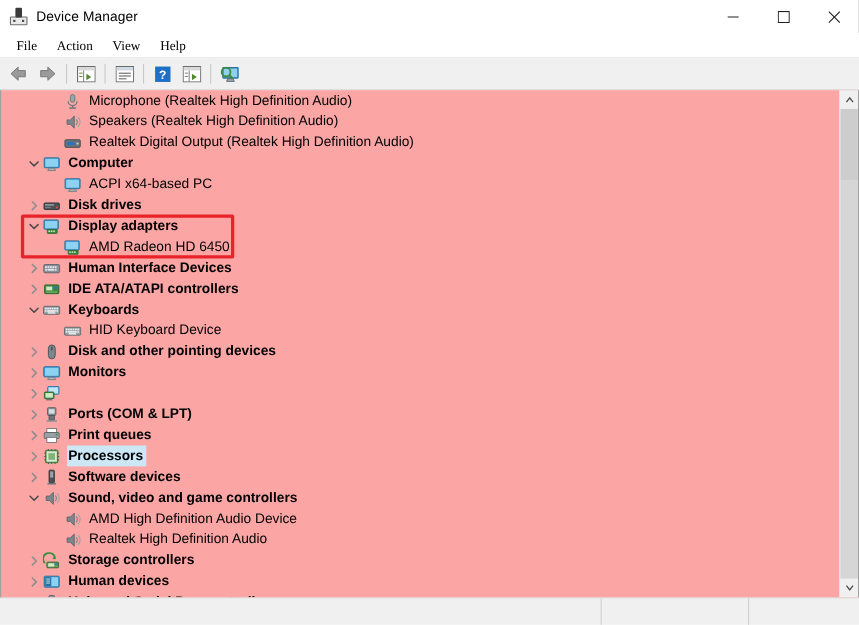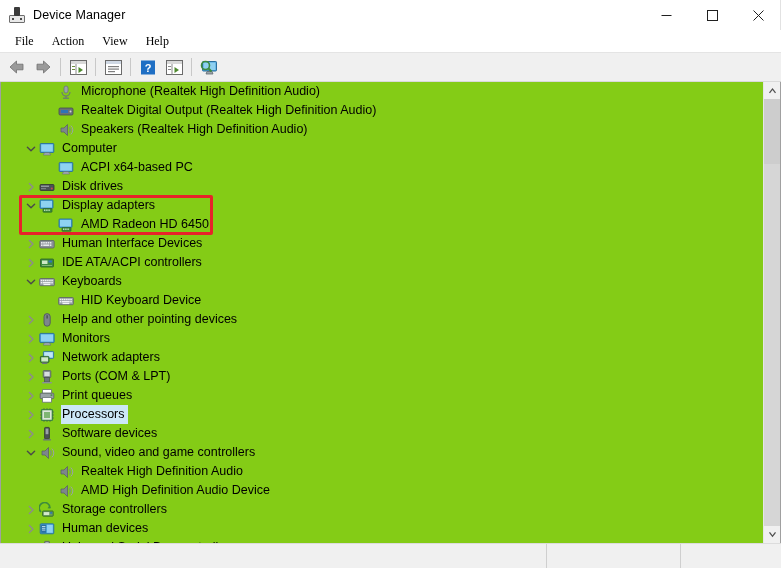--- a/index.html
+++ b/index.html
@@ -136,21 +136,21 @@
     height: 18px;
     background: #c8c8c8;
     margin: 0 4px;
   }
 
   
   .content {
     flex: 1;
     display: flex;
     position: relative;
-    background: #84cc16;
+    background: #fca5a5;
     border-left: 1px solid #a0a0a0;
     border-right: 1px solid #a0a0a0;
     overflow: hidden;
     box-sizing: border-box;
   }
   .tree {
     flex: 1;
     position: relative;
     overflow: hidden;
     padding-top: 0px;
@@ -184,21 +184,21 @@
   .row-label {
     font-size: 12.5px;
     color: #000000;
     line-height: 16px;
     padding: 1px 3px 2px 1px;
   }
   .row.selected .row-label {
     background: #cce8f7;
   }
   
-  .lvl1 { padding-left: 22px; }
+  .lvl1 { padding-left: 22px; font-weight: bold; }
   .lvl2 { padding-left: 57px; }
 
   
   .annotation-box {
     position: absolute;
     border: 3px solid #e8232a;
     border-radius: 2px;
     pointer-events: none;
     box-sizing: border-box;
   }
@@ -378,36 +378,36 @@
               <path d="M4 8 a4 4 0 0 0 8 0" fill="none" stroke="#6b7479" stroke-width="1.1"></path>
               <line x1="8" y1="12" x2="8" y2="14" stroke="#6b7479" stroke-width="1.1"></line>
               <line x1="5" y1="14.2" x2="11" y2="14.2" stroke="#6b7479" stroke-width="1.2"></line>
             </svg>
           </div>
           <div class="row-label">Microphone (Realtek High Definition Audio)</div>
         </div>
         <div class="row lvl2">
           <div class="tree-icon">
             <svg width="16" height="16" viewBox="0 0 16 16">
+              <path d="M3 6 L6 6 L9.5 2.5 L9.5 13.5 L6 10 L3 10 Z" fill="#7d868c" stroke="#545c61" stroke-width="0.7" stroke-linejoin="round"></path>
+              <path d="M11.2 5.5 a3.4 3.4 0 0 1 0 5" fill="none" stroke="#7d868c" stroke-width="1.1"></path>
+              <path d="M12.9 3.6 a6 6 0 0 1 0 8.8" fill="none" stroke="#9aa2a7" stroke-width="1"></path>
+            </svg>
+          </div>
+          <div class="row-label">Speakers (Realtek High Definition Audio)</div>
+        </div>
+        <div class="row lvl2">
+          <div class="tree-icon">
+            <svg width="16" height="16" viewBox="0 0 16 16">
               <rect x="1" y="5" width="14" height="7" rx="1.2" fill="#6a7278" stroke="#454c51" stroke-width="0.8"></rect>
               <rect x="3" y="7" width="7" height="3" fill="#2e73b8"></rect>
               <circle cx="12.5" cy="8.5" r="1" fill="#cfd5d9"></circle>
             </svg>
           </div>
           <div class="row-label">Realtek Digital Output (Realtek High Definition Audio)</div>
-        </div>
-        <div class="row lvl2">
-          <div class="tree-icon">
-            <svg width="16" height="16" viewBox="0 0 16 16">
-              <path d="M3 6 L6 6 L9.5 2.5 L9.5 13.5 L6 10 L3 10 Z" fill="#7d868c" stroke="#545c61" stroke-width="0.7" stroke-linejoin="round"></path>
-              <path d="M11.2 5.5 a3.4 3.4 0 0 1 0 5" fill="none" stroke="#7d868c" stroke-width="1.1"></path>
-              <path d="M12.9 3.6 a6 6 0 0 1 0 8.8" fill="none" stroke="#9aa2a7" stroke-width="1"></path>
-            </svg>
-          </div>
-          <div class="row-label">Speakers (Realtek High Definition Audio)</div>
         </div>
         <div class="row lvl1">
           <div class="expander">
             <svg width="10" height="10" viewBox="0 0 10 10">
               <path d="M1.4 3.2 L5 6.8 L8.6 3.2" fill="none" stroke="#4a4a4a" stroke-width="1.4" stroke-linecap="round" stroke-linejoin="round"></path>
             </svg>
           </div>
           <div class="tree-icon">
             <svg width="16" height="16" viewBox="0 0 16 16">
               <rect x="1.2" y="2.5" width="13.6" height="9" rx="0.8" fill="#3f9fd6" stroke="#2a6f9e" stroke-width="0.9"></rect>
@@ -502,21 +502,21 @@
             </svg>
           </div>
           <div class="tree-icon">
             <svg width="16" height="16" viewBox="0 0 16 16">
               <rect x="1.5" y="4" width="13" height="8" rx="0.8" fill="#3d8b3d" stroke="#2b6128" stroke-width="0.8"></rect>
               <rect x="3" y="5.5" width="5.5" height="3.5" fill="#cfe8c6"></rect>
               <rect x="9.5" y="5.5" width="3.5" height="2" fill="#2e73b8"></rect>
               <rect x="3" y="10" width="10" height="1" fill="#7fb573"></rect>
             </svg>
           </div>
-          <div class="row-label">IDE ATA/ACPI controllers</div>
+          <div class="row-label">IDE ATA/ATAPI controllers</div>
         </div>
         <div class="row lvl1">
           <div class="expander">
             <svg width="10" height="10" viewBox="0 0 10 10">
               <path d="M1.4 3.2 L5 6.8 L8.6 3.2" fill="none" stroke="#4a4a4a" stroke-width="1.4" stroke-linecap="round" stroke-linejoin="round"></path>
             </svg>
           </div>
           <div class="tree-icon">
             <svg width="16" height="16" viewBox="0 0 16 16">
               <rect x="0.6" y="4.5" width="14.8" height="7.2" rx="1" fill="#9aa2a7" stroke="#5b6167" stroke-width="0.8"></rect>
@@ -557,21 +557,21 @@
             <svg width="10" height="10" viewBox="0 0 10 10">
               <path d="M3.4 1.4 L7 5 L3.4 8.6" fill="none" stroke="#8c8c8c" stroke-width="1.4" stroke-linecap="round" stroke-linejoin="round"></path>
             </svg>
           </div>
           <div class="tree-icon">
             <svg width="16" height="16" viewBox="0 0 16 16">
               <rect x="5" y="1.6" width="6.2" height="12.6" rx="3.1" fill="#7d868c" stroke="#4f575c" stroke-width="0.9"></rect>
               <line x1="8.1" y1="3.2" x2="8.1" y2="6.4" stroke="#3a4145" stroke-width="1.1"></line>
             </svg>
           </div>
-          <div class="row-label">Help and other pointing devices</div>
+          <div class="row-label">Disk and other pointing devices</div>
         </div>
         <div class="row lvl1">
           <div class="expander">
             <svg width="10" height="10" viewBox="0 0 10 10">
               <path d="M3.4 1.4 L7 5 L3.4 8.6" fill="none" stroke="#8c8c8c" stroke-width="1.4" stroke-linecap="round" stroke-linejoin="round"></path>
             </svg>
           </div>
           <div class="tree-icon">
             <svg width="16" height="16" viewBox="0 0 16 16">
               <rect x="0.8" y="2.4" width="14.4" height="9.2" rx="0.9" fill="#3f9fd6" stroke="#2a6f9e" stroke-width="0.9"></rect>
@@ -589,21 +589,20 @@
           </div>
           <div class="tree-icon">
             <svg width="16" height="16" viewBox="0 0 16 16">
               <rect x="4.4" y="1.4" width="10.2" height="7" rx="0.8" fill="#5fb0e0" stroke="#2a6f9e" stroke-width="0.8"></rect>
               <rect x="5.2" y="2.2" width="8.6" height="5.4" fill="#bfe6f7"></rect>
               <rect x="1.4" y="6.4" width="8.6" height="6" rx="0.8" fill="#3d8b3d" stroke="#2b6128" stroke-width="0.8"></rect>
               <rect x="2.3" y="7.3" width="6.8" height="4.2" fill="#cfe8c6"></rect>
               <rect x="3" y="12.4" width="5.4" height="1.6" fill="#6b7479"></rect>
             </svg>
           </div>
-          <div class="row-label">Network adapters</div>
         </div>
         <div class="row lvl1">
           <div class="expander">
             <svg width="10" height="10" viewBox="0 0 10 10">
               <path d="M3.4 1.4 L7 5 L3.4 8.6" fill="none" stroke="#8c8c8c" stroke-width="1.4" stroke-linecap="round" stroke-linejoin="round"></path>
             </svg>
           </div>
           <div class="tree-icon">
             <svg width="16" height="16" viewBox="0 0 16 16">
               <rect x="4.2" y="1.6" width="7.6" height="7" rx="0.8" fill="#8a9198" stroke="#575e63" stroke-width="0.8"></rect>
@@ -687,31 +686,31 @@
           <div class="row-label">Sound, video and game controllers</div>
         </div>
         <div class="row lvl2">
           <div class="tree-icon">
             <svg width="16" height="16" viewBox="0 0 16 16">
               <path d="M3 6 L6 6 L9.5 2.5 L9.5 13.5 L6 10 L3 10 Z" fill="#7d868c" stroke="#545c61" stroke-width="0.7" stroke-linejoin="round"></path>
               <path d="M11.2 5.5 a3.4 3.4 0 0 1 0 5" fill="none" stroke="#7d868c" stroke-width="1.1"></path>
               <path d="M12.9 3.6 a6 6 0 0 1 0 8.8" fill="none" stroke="#9aa2a7" stroke-width="1"></path>
             </svg>
           </div>
-          <div class="row-label">Realtek High Definition Audio</div>
+          <div class="row-label">AMD High Definition Audio Device</div>
         </div>
         <div class="row lvl2">
           <div class="tree-icon">
             <svg width="16" height="16" viewBox="0 0 16 16">
               <path d="M3 6 L6 6 L9.5 2.5 L9.5 13.5 L6 10 L3 10 Z" fill="#7d868c" stroke="#545c61" stroke-width="0.7" stroke-linejoin="round"></path>
               <path d="M11.2 5.5 a3.4 3.4 0 0 1 0 5" fill="none" stroke="#7d868c" stroke-width="1.1"></path>
               <path d="M12.9 3.6 a6 6 0 0 1 0 8.8" fill="none" stroke="#9aa2a7" stroke-width="1"></path>
             </svg>
           </div>
-          <div class="row-label">AMD High Definition Audio Device</div>
+          <div class="row-label">Realtek High Definition Audio</div>
         </div>
         <div class="row lvl1">
           <div class="expander">
             <svg width="10" height="10" viewBox="0 0 10 10">
               <path d="M3.4 1.4 L7 5 L3.4 8.6" fill="none" stroke="#8c8c8c" stroke-width="1.4" stroke-linecap="round" stroke-linejoin="round"></path>
             </svg>
           </div>
           <div class="tree-icon">
             <svg width="16" height="16" viewBox="0 0 16 16">
               <path d="M2 10 a5.4 5.4 0 1 1 9 -4" fill="none" stroke="#3d8b3d" stroke-width="1.6"></path>

